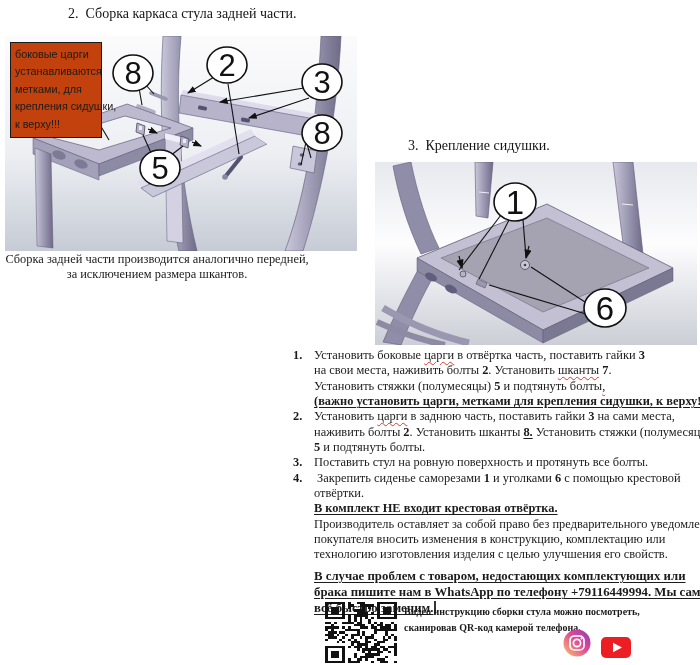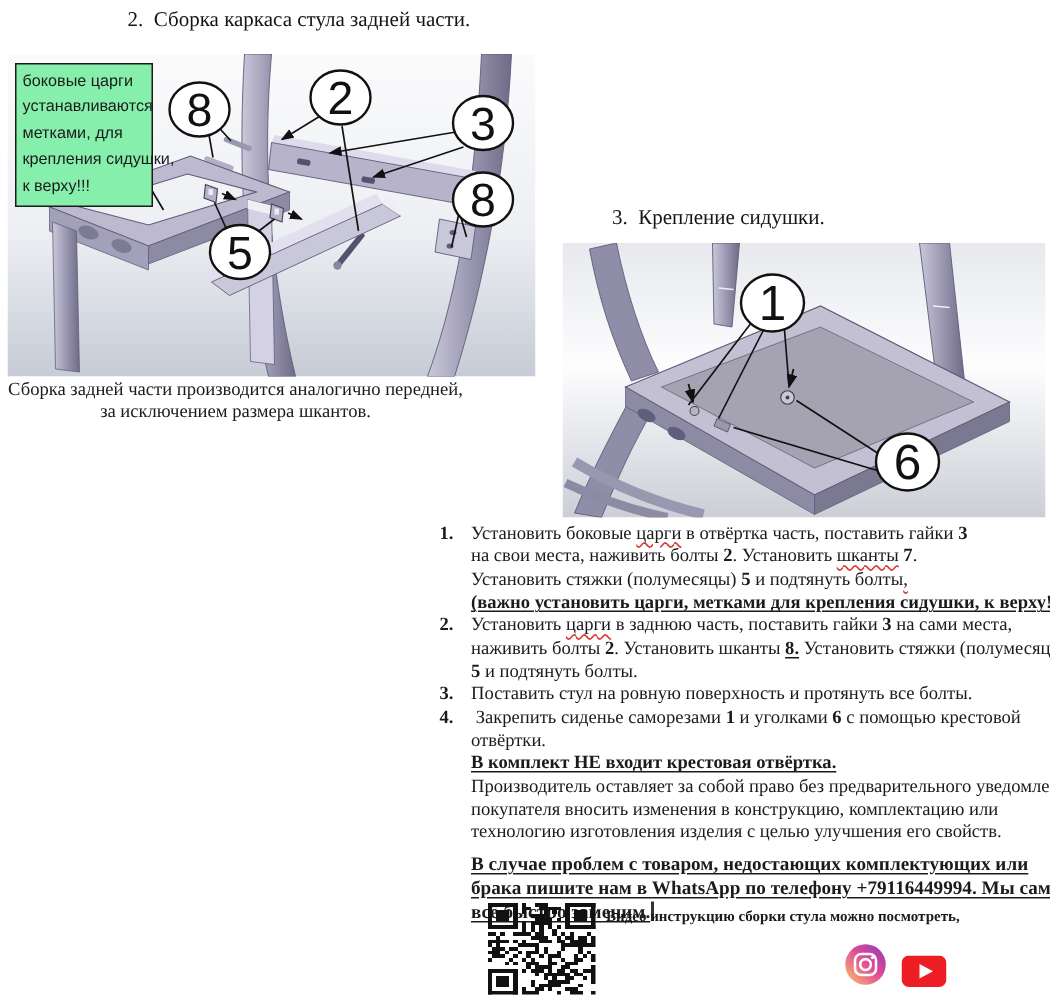--- a/index.html
+++ b/index.html
@@ -10,40 +10,40 @@
   .abs{position:absolute;}
   .h{font-size:14px;white-space:pre;color:#141414;}
   .rline{white-space:pre;font-size:12.4px;line-height:15.35px;}
   .b{font-weight:bold;}
   .u{text-decoration-line:underline;text-decoration-thickness:1.1px;text-underline-offset:1.5px;}
   .b.u{text-decoration-line:underline;}
   .sq{text-decoration-line:underline;text-decoration-style:wavy;text-decoration-color:#d6392e;
       text-decoration-thickness:1px;text-underline-offset:2.4px;margin-top:16px;}
   .cur{display:inline-block;width:1.2px;height:13px;background:#333;vertical-align:-2px;margin-left:1px;}
   .note{
-    width:82px;border:1.4px solid #1a1a1a;background:#86efac;padding:3px 4px 4px 4px;
+    width:82px;border:1.4px solid #1a1a1a;background:#c2410c;padding:3px 4px 4px 4px;
     font-family:"Liberation Sans",sans-serif;
   }
   .note .rline{font-size:10.8px;line-height:17.4px;font-family:"Liberation Sans",sans-serif;}
   .caption{width:310px;text-align:center;}
   .caption .rline{font-size:12.4px;line-height:15.2px;}
   .list{width:407px;}
   .li{display:flex;}
   .num{width:21px;font-weight:bold;font-size:12.4px;line-height:15.35px;flex:0 0 21px;}
   .indent{margin-left:21px;}
   .ws{margin-top:5px;}
   .ws .rline{font-size:12.8px;line-height:16.3px;}
   .footer-line{font-weight:bold;font-size:10px;line-height:16px;white-space:pre;}
   svg{display:block;}
   .dg text{font-family:"Liberation Sans",sans-serif;fill:#111;}
 </style>
 </head>
 <body>
 
-<div class="abs h" style="left:85px;top:6px;">2.  Сборка каркаса стула задней части.</div>
+<div class="abs h" style="left:68px;top:6px;">2.  Сборка каркаса стула задней части.</div>
 
 <div class="abs dg" style="left:5px;top:36px;">
 <svg width="352" height="215" viewBox="0 0 352 215">
   <defs>
     <linearGradient id="bg1" x1="0" y1="0" x2="0" y2="1">
       <stop offset="0" stop-color="#fbfbfc"></stop>
           <stop offset="0.55" stop-color="#edeff3"></stop>
           <stop offset="1" stop-color="#c6cbd5"></stop>
     </linearGradient>
     <linearGradient id="gl1" x1="0" y1="0" x2="1" y2="0">
@@ -501,20 +501,21 @@
       <rect x="16" y="24" width="1" height="1" fill="#111"></rect>
       <rect x="19" y="24" width="1" height="1" fill="#111"></rect>
       <rect x="20" y="24" width="1" height="1" fill="#111"></rect>
       <rect x="21" y="24" width="1" height="1" fill="#111"></rect>
       <rect x="24" y="24" width="1" height="1" fill="#111"></rect>
     </svg>
 </div>
 
 <div class="abs" style="left:404px;top:604px;">
   <div class="footer-line">Видео инструкцию сборки стула можно посмотреть,</div>
+  <div class="footer-line">сканировав QR-код камерой телефона.</div>
 </div>
 
 <div class="abs" style="left:563px;top:629px;">
   <svg width="28" height="28" viewBox="0 0 28 28">
     <defs>
       <linearGradient id="ig" x1="0" y1="1" x2="1" y2="0">
         <stop offset="0" stop-color="#fdc468"></stop>
         <stop offset="0.55" stop-color="#df4996"></stop>
         <stop offset="1" stop-color="#8a3ab9"></stop>
       </linearGradient>

